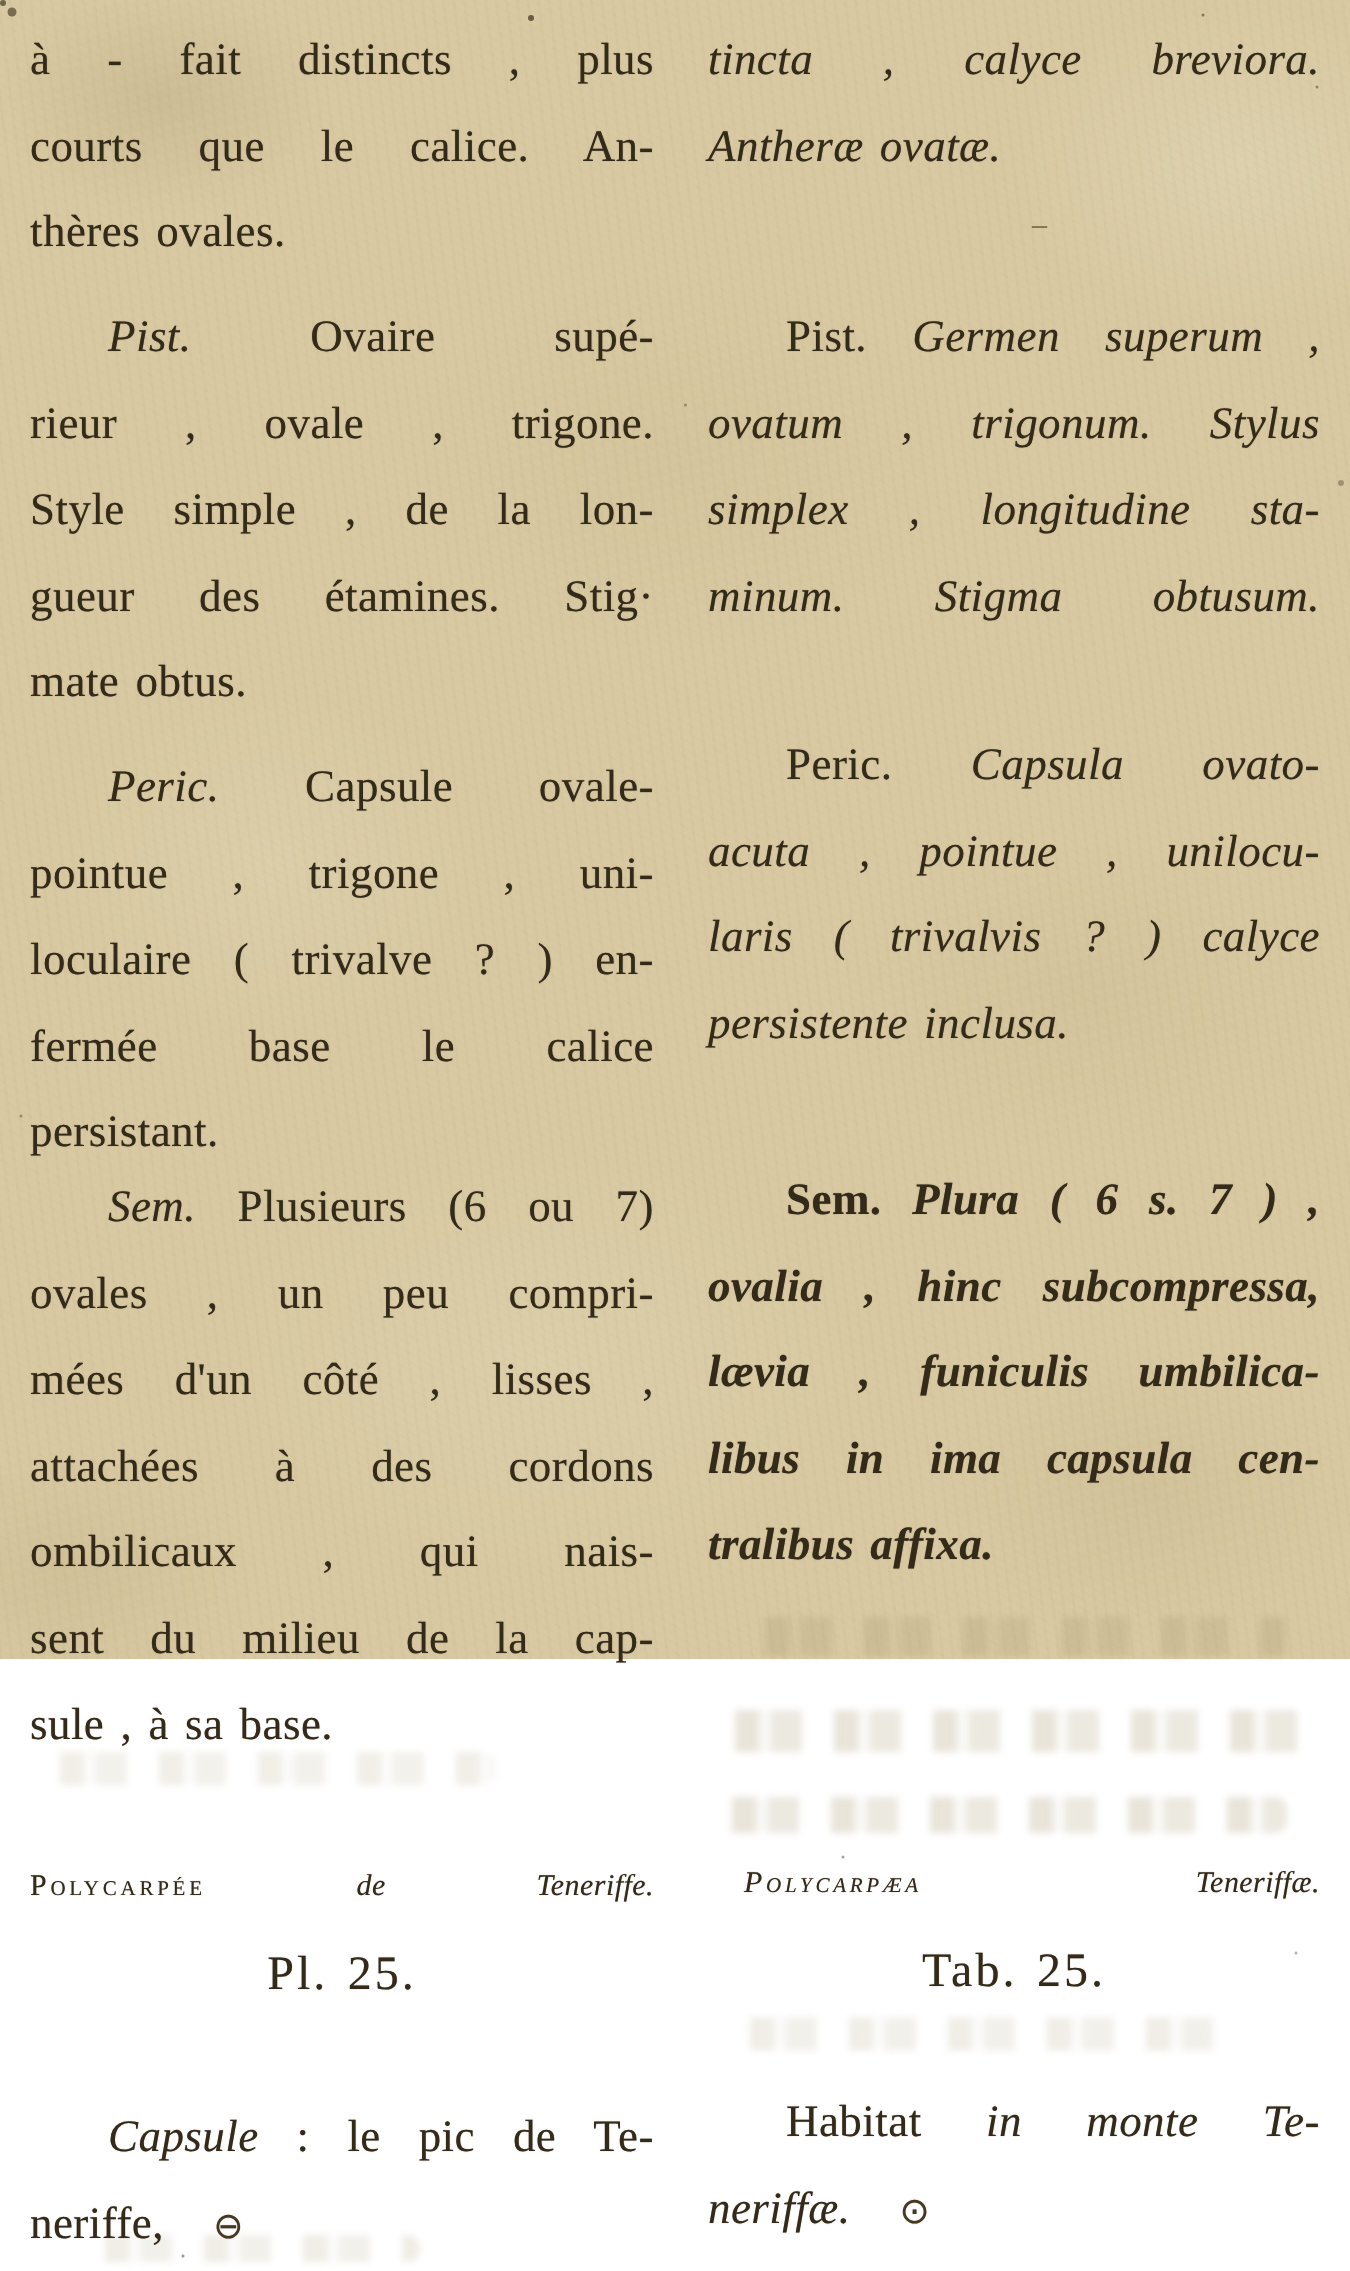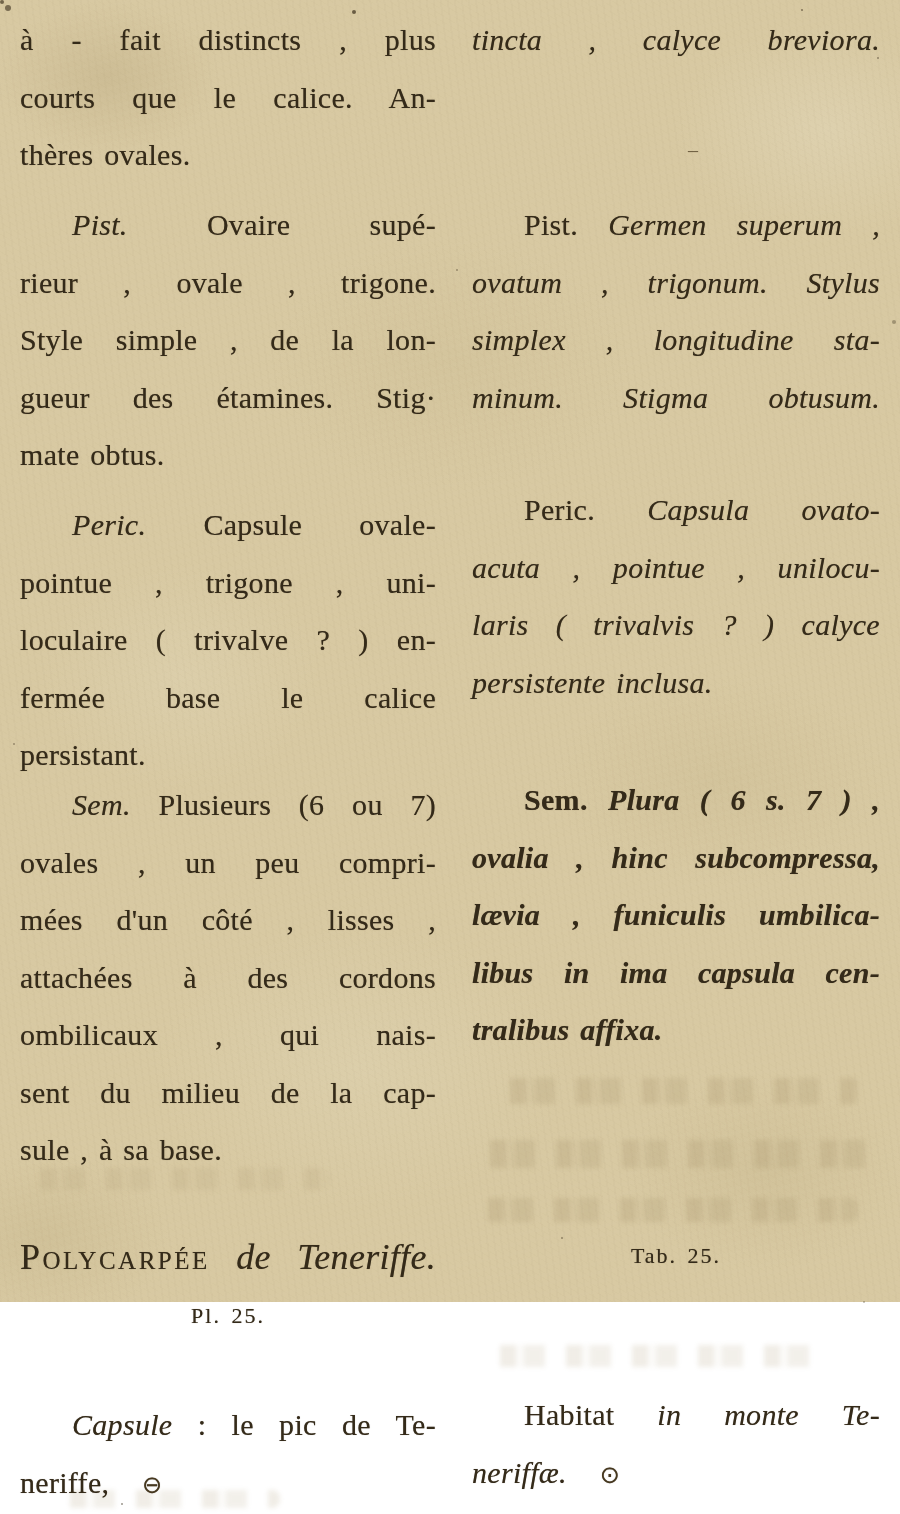--- a/index.html
+++ b/index.html
@@ -2,21 +2,21 @@
 <html><head>
 <meta charset="utf-8">
 <style>
   html,body{margin:0;padding:0;}
   body{
     width:900px;height:1514px;
     font-family:"Liberation Serif","DejaVu Serif",serif;
     overflow:hidden;
   }
   .page{
-    position:relative;width:900px;height:1302px;
+    position:relative;width:900px;height:1106px;
     background-color:#d8c9a2;
     background-image:
       radial-gradient(160px 110px at 12% 6%, rgba(187,169,128,0.40), transparent 70%),
       radial-gradient(220px 150px at 92% 10%, rgba(226,215,184,0.55), transparent 70%),
       radial-gradient(260px 180px at 50% 28%, rgba(200,184,142,0.28), transparent 70%),
       radial-gradient(200px 160px at 20% 52%, rgba(225,214,182,0.40), transparent 70%),
       radial-gradient(240px 150px at 80% 60%, rgba(198,182,140,0.30), transparent 70%),
       radial-gradient(300px 200px at 40% 82%, rgba(224,213,180,0.45), transparent 70%),
       radial-gradient(200px 140px at 85% 90%, rgba(196,180,138,0.35), transparent 70%),
       radial-gradient(180px 120px at 5% 95%, rgba(193,177,134,0.35), transparent 70%);
@@ -38,23 +38,23 @@
     text-align:justify;text-align-last:justify;
     letter-spacing:.3px;word-spacing:3px;
     text-shadow:0 0 .7px rgba(52,42,25,.55);
     white-space:normal;
   }
   .ln.short{text-align-last:left;}
   .indent{text-indent:52px;}
   .it{font-style:italic;}
   .rm{font-style:normal;}
   .sc{font-variant:small-caps;letter-spacing:2.5px;}
-  .heading{font-size:36px;}
+  .heading{font-size:20px;}
   .hpad{text-indent:24px;}
-  .plate{text-align:center;text-align-last:center;font-size:22px;letter-spacing:2px;font-style:normal;}
+  .plate{text-align:center;text-align-last:center;font-size:32px;letter-spacing:2px;font-style:normal;}
   .sym{
     font-family:"DejaVu Sans",sans-serif;
     font-size:24px;margin-left:22px;color:#46381f;
     letter-spacing:0;
   }
   .sep-dash{
     position:absolute;font-size:20px;color:#5a4a2e;opacity:.85;
     height:20px;line-height:20px;text-align:left;text-align-last:left;
   }
   .ghost{
@@ -157,20 +157,21 @@
         <span>neriffe,</span>
         <span class="sym">⊖</span>
       </div>
     </div>
   </div>
 
   <div class="col" id="col-right">
 
     <div class="block" style="top:11px;">
       <div class="ln">tincta , calyce breviora.</div>
+      <div class="ln short">Antheræ ovatæ.</div>
     </div>
 
     <div class="sep-dash" style="left:216px;top:140px;width:28px;">–</div>
 
     <div class="block" style="top:196px;">
       <div class="ln indent">
         <span class="rm">Pist.</span>
         <span>Germen superum ,</span>
       </div>
       <div class="ln">ovatum , trigonum. Stylus</div>
@@ -193,20 +194,24 @@
         <span class="rm">Sem.</span>
         <span>Plura ( 6 s. 7 ) ,</span>
       </div>
       <div class="ln">ovalia , hinc subcompressa,</div>
       <div class="ln">lævia , funiculis umbilica-</div>
       <div class="ln">libus in ima capsula cen-</div>
       <div class="ln short">tralibus affixa.</div>
     </div>
 
     <div class="block" style="top:1227px;">
+      <div class="ln heading hpad">
+        <span class="sc it">Polycarpæa</span>
+        <span class="it">Teneriffæ.</span>
+      </div>
       <div class="ln plate">Tab. 25.</div>
     </div>
 
     <div class="block" style="top:1386px;">
       <div class="ln indent">
         <span class="rm">Habitat</span>
         <span>in monte Te-</span>
       </div>
       <div class="ln short">
         <span>neriffæ.</span>

